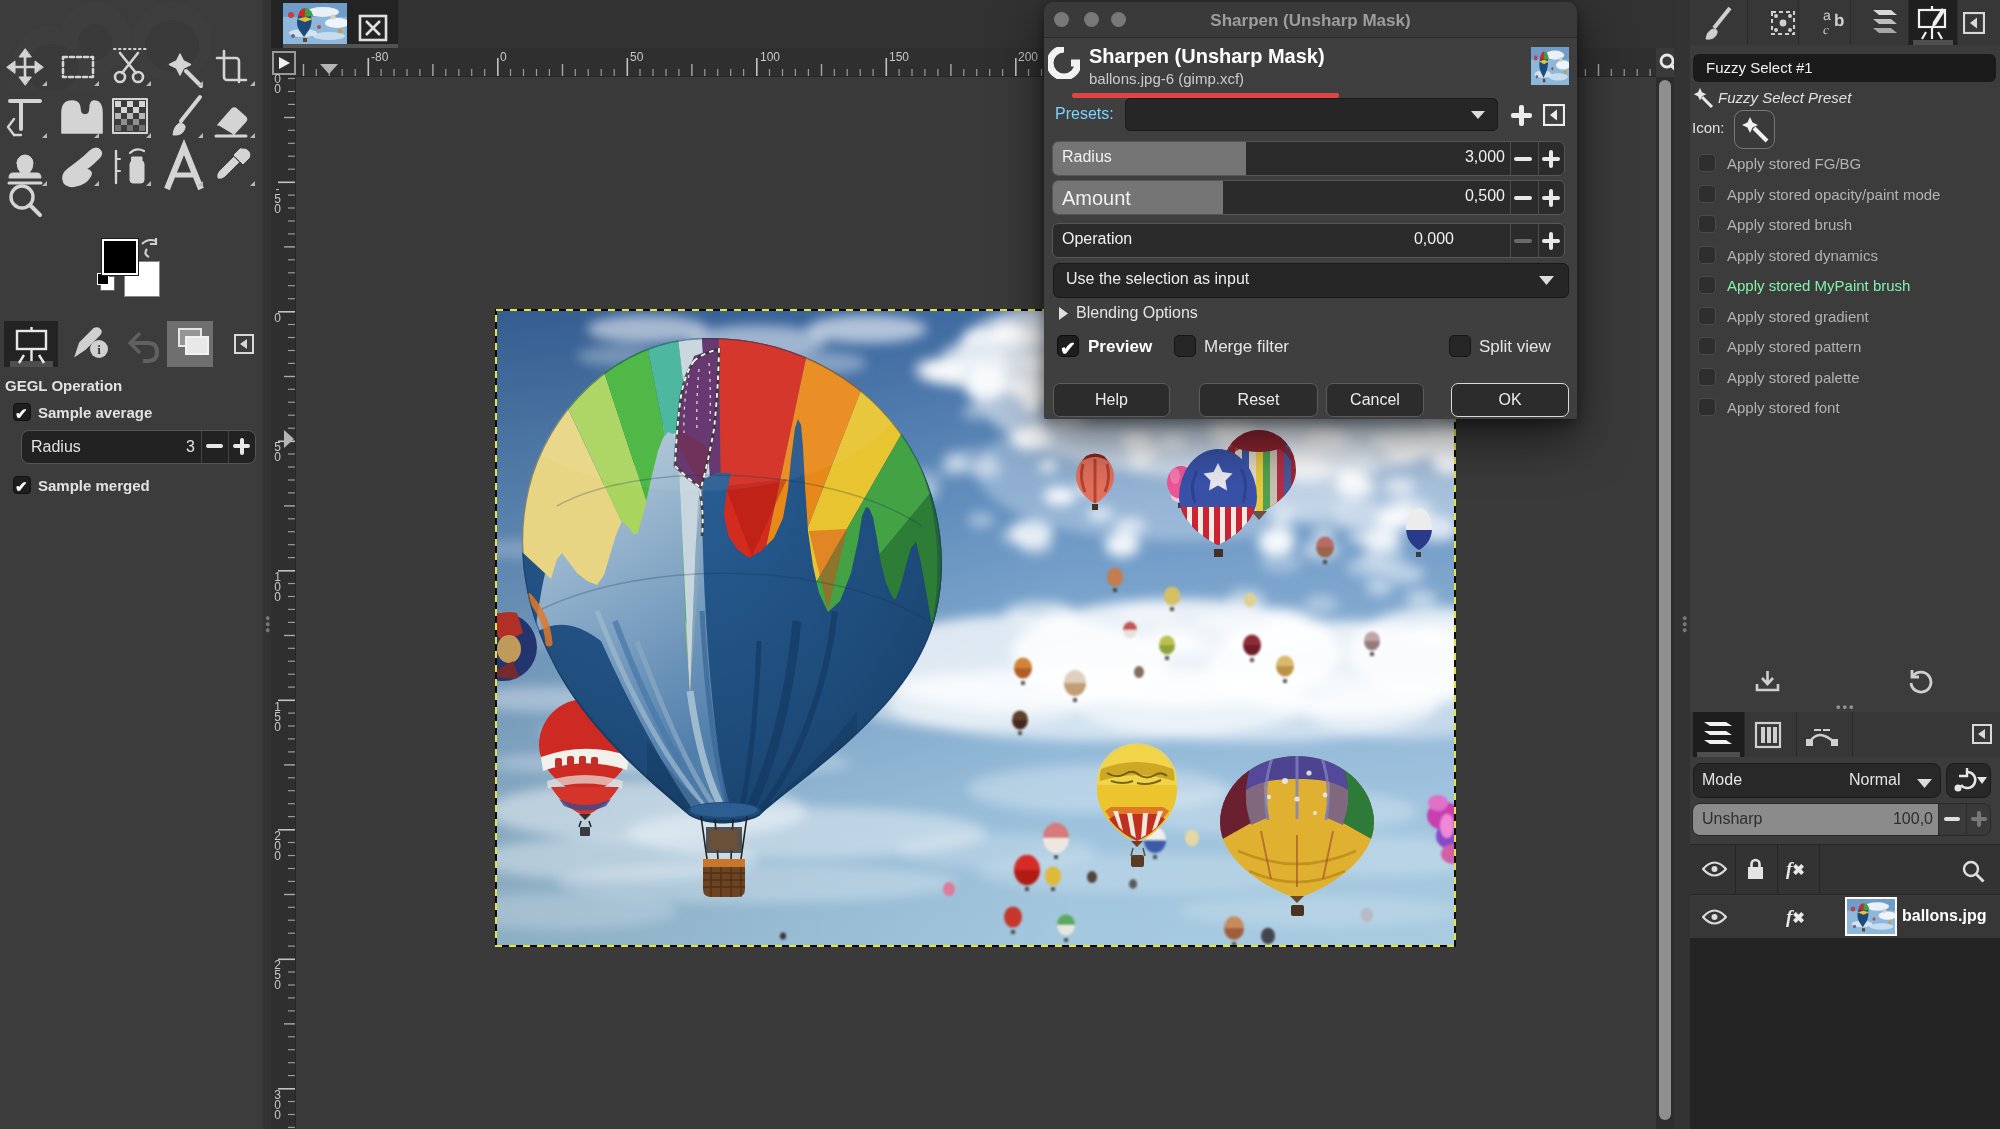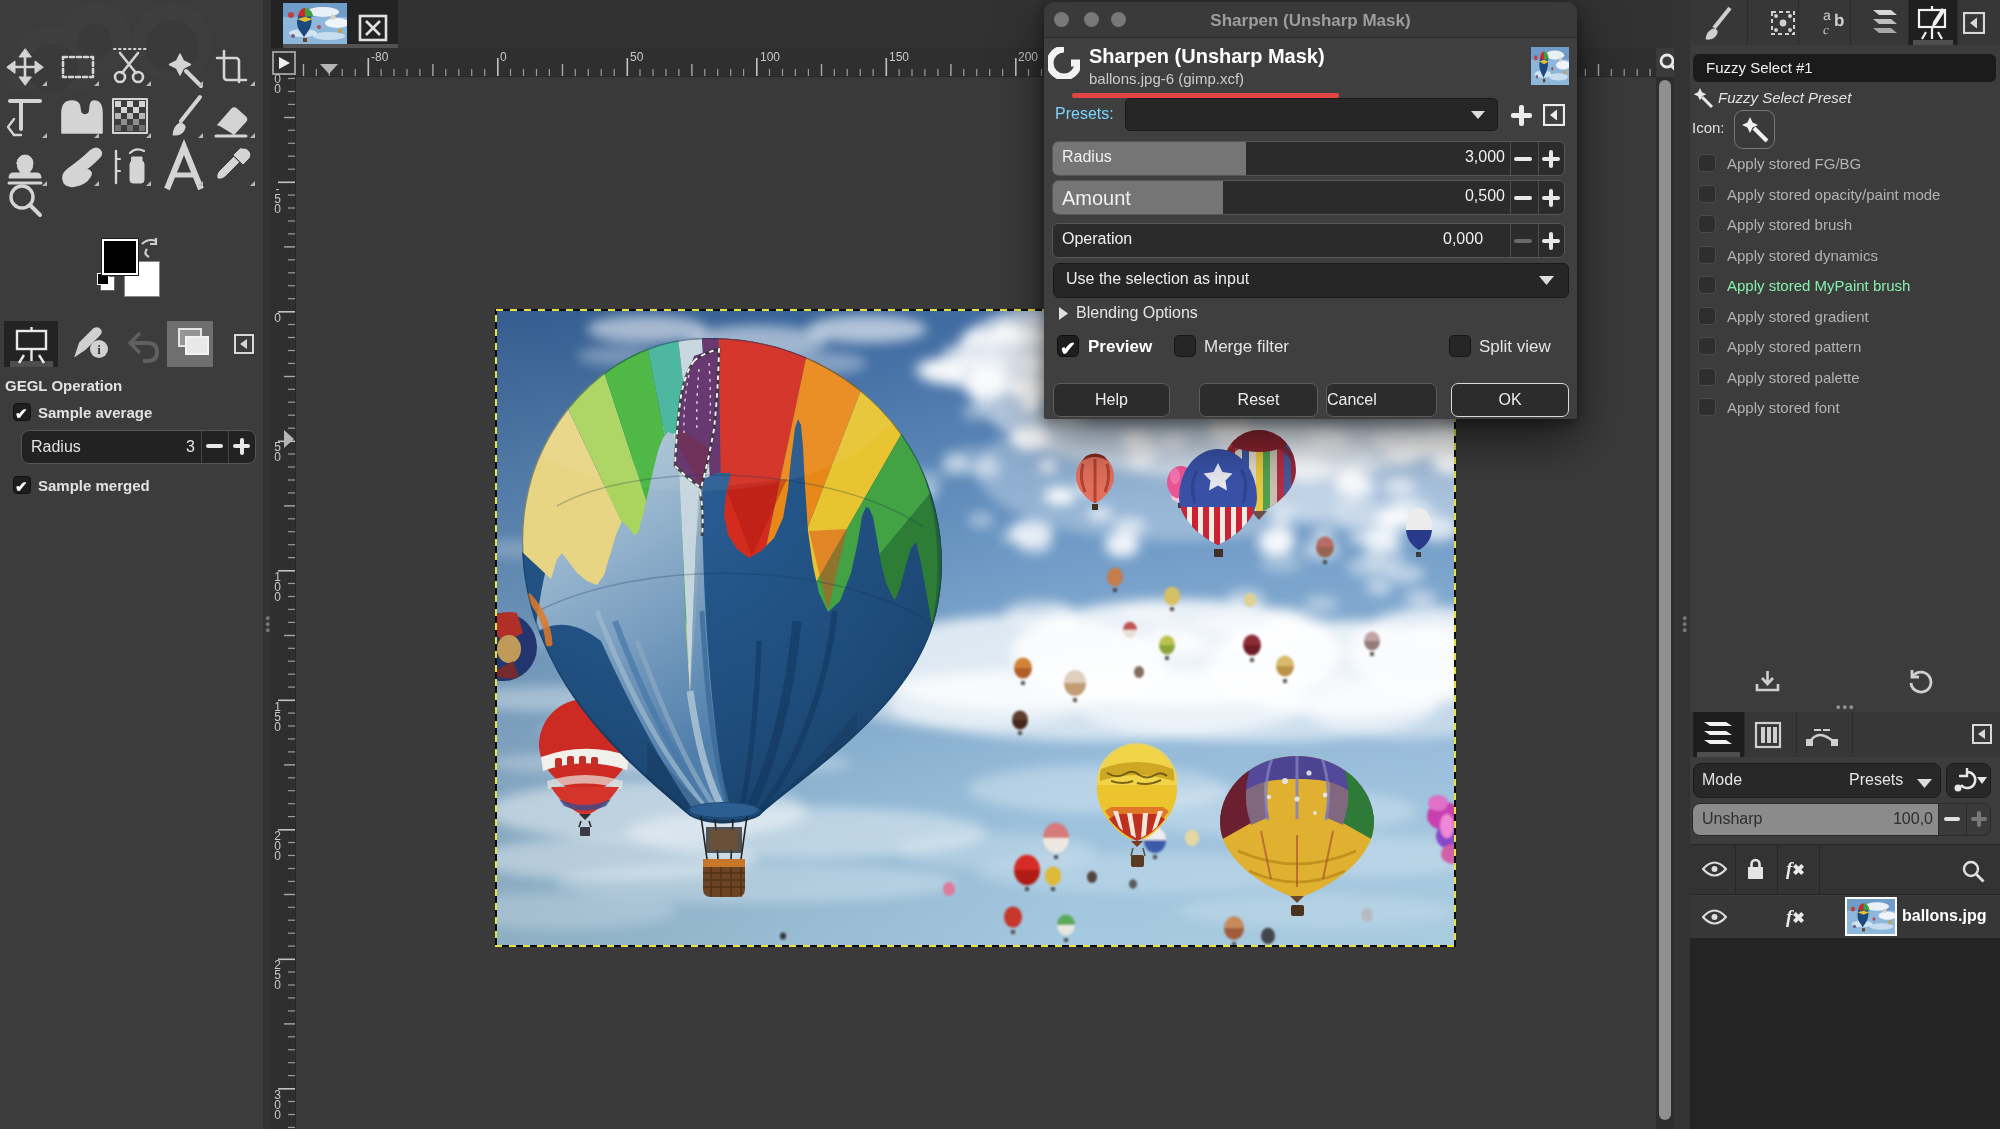--- a/index.html
+++ b/index.html
@@ -1102,21 +1102,21 @@
 <div class="abs" style="left:1062px;top:187px;color:#f0f0f0;font-size:20px">Amount</div>
 <div class="abs" style="left:1405px;top:187px;width:100px;text-align:right;color:#f0f0f0;font-size:16px">0,500</div>
 <div class="abs" style="left:1514px;top:196px;width:18px;height:4px;background:#e8e8e8;border-radius:2px"></div>
 <div class="abs" style="left:1542px;top:196px;width:18px;height:4px;background:#e8e8e8;border-radius:2px"></div>
 <div class="abs" style="left:1549px;top:189px;width:4px;height:18px;background:#e8e8e8;border-radius:2px"></div>
 <div class="abs" style="left:1052px;top:223px;width:513px;height:35px;background:#2b2b2b;border:1px solid #565656;border-radius:6px;overflow:hidden">
  <div class="abs" style="left:457px;top:0;width:1px;height:35px;background:#4e4e4e"></div>
  <div class="abs" style="left:485px;top:0;width:1px;height:35px;background:#4e4e4e"></div>
 </div>
 <div class="abs" style="left:1062px;top:230px;color:#f0f0f0;font-size:16px">Operation</div>
-<div class="abs" style="left:1443px;top:230px;width:100px;color:#f0f0f0;font-size:16px">0,000</div>
+<div class="abs" style="left:1354px;top:230px;width:100px;text-align:right;color:#f0f0f0;font-size:16px">0,000</div>
 <div class="abs" style="left:1514px;top:239px;width:18px;height:4px;background:#6a6a6a;border-radius:2px"></div>
 <div class="abs" style="left:1542px;top:239px;width:18px;height:4px;background:#e8e8e8;border-radius:2px"></div>
 <div class="abs" style="left:1549px;top:232px;width:4px;height:18px;background:#e8e8e8;border-radius:2px"></div>
 
 <div class="abs" style="left:1053px;top:263px;width:516px;height:35px;background:#262626;border:1px solid #191919;border-radius:6px"></div>
 <div class="abs" style="left:1066px;top:270px;color:#ececec;font-size:16px">Use the selection as input</div>
 <svg class="abs" style="left:1538px;top:275px" width="17" height="11" viewBox="0 0 17 11">
     <path d="M1 1 h15 l-7.5 9 Z" fill="#dcdcdc"></path>
   </svg>
 
@@ -1128,21 +1128,21 @@
 <div class="abs" style="left:1057px;top:335px;width:22px;height:22px;background:#1e1e1e;border:1px solid #0f0f0f;border-radius:5px"></div>
 <div class="abs" style="left:1060px;top:337px;color:#fff;font-weight:bold;font-size:19px">✔</div>
 <div class="abs" style="left:1088px;top:337px;color:#fff;font-weight:bold;font-size:17px">Preview</div>
 <div class="abs" style="left:1174px;top:335px;width:22px;height:22px;background:#262626;border:1px solid #161616;border-radius:5px"></div>
 <div class="abs" style="left:1204px;top:337px;color:#e4e4e4;font-size:17px">Merge filter</div>
 <div class="abs" style="left:1449px;top:335px;width:22px;height:22px;background:#262626;border:1px solid #161616;border-radius:5px"></div>
 <div class="abs" style="left:1479px;top:337px;color:#e4e4e4;font-size:17px">Split view</div>
 
 <div class="abs" style="left:1053px;top:383px;width:117px;height:34px;background:#2c2c2c;border:1px solid #5c5c5c;border-radius:7px;color:#ececec;font-size:16px;text-align:center;line-height:32px">Help</div>
 <div class="abs" style="left:1199px;top:383px;width:119px;height:34px;background:#2c2c2c;border:1px solid #5c5c5c;border-radius:7px;color:#ececec;font-size:16px;text-align:center;line-height:32px">Reset</div>
-<div class="abs" style="left:1326px;top:383px;width:111px;height:34px;background:#2c2c2c;border:1px solid #5c5c5c;border-radius:7px;color:#ececec;font-size:16px;text-align:left;line-height:32px">Cancel</div>
+<div class="abs" style="left:1326px;top:383px;width:98px;height:34px;background:#2c2c2c;border:1px solid #5c5c5c;border-radius:7px;color:#ececec;font-size:16px;text-align:center;line-height:32px">Cancel</div>
 <div class="abs" style="left:1451px;top:383px;width:118px;height:34px;background:#2c2c2c;border:1.5px solid #dadada;border-radius:7px;color:#ececec;font-size:16px;text-align:center;line-height:31px">OK</div>
 
 <div class="abs" style="left:1690px;top:0;width:310px;height:1129px;background:#3c3c3c"></div>
 
 <div class="abs" style="left:1690px;top:0;width:310px;height:45px;background:#373737"></div>
 <div class="abs" style="left:1747px;top:0;width:1px;height:45px;background:#2b2b2b"></div>
 <div class="abs" style="left:1798px;top:0;width:1px;height:45px;background:#2b2b2b"></div>
 <div class="abs" style="left:1850px;top:0;width:1px;height:45px;background:#2b2b2b"></div>
 <div class="abs" style="left:1908px;top:0;width:1px;height:45px;background:#2b2b2b"></div>
 <div class="abs" style="left:1909px;top:0;width:48px;height:45px;background:#1f1f1f"></div>
@@ -1260,21 +1260,21 @@
   <path d="M124 18 h7 M133 18 h7" stroke-width="2"></path>
  </g>
 </svg>
 <svg class="abs" style="left:1972px;top:724px" width="20" height="20" viewBox="0 0 20 20">
  <rect x="1" y="1" width="18" height="18" fill="none" stroke="#d8d8d8" stroke-width="2"></rect>
  <path d="M13 5 l-7 5 7 5 Z" fill="#d8d8d8"></path>
 </svg>
 
 <div class="abs" style="left:1693px;top:763px;width:248px;height:35px;background:#282828;border:1px solid #1c1c1c;border-radius:8px"></div>
 <div class="abs" style="left:1702px;top:771px;color:#e4e4e4;font-size:16px">Mode</div>
-<div class="abs" style="left:1849px;top:771px;color:#e4e4e4;font-size:16px">Presets</div>
+<div class="abs" style="left:1849px;top:771px;color:#e4e4e4;font-size:16px">Normal</div>
 <svg class="abs" style="left:1916px;top:778px" width="17" height="11" viewBox="0 0 17 11">
     <path d="M1 1 h15 l-7.5 9 Z" fill="#dcdcdc"></path>
   </svg>
 <div class="abs" style="left:1946px;top:763px;width:45px;height:35px;background:#282828;border:1px solid #1c1c1c;border-radius:8px"></div>
 <svg class="abs" style="left:1951px;top:768px" width="38" height="26" viewBox="0 0 38 26">
  <path d="M16 4 a8 8 0 1 1 -6 13" fill="none" stroke="#e6e6e6" stroke-width="2.6"></path>
  <path d="M16 0 v8 h-8" fill="none" stroke="#e6e6e6" stroke-width="2.4"></path>
  <circle cx="7" cy="20" r="3.5" fill="#e6e6e6"></circle>
  <path d="M26 9 h10 l-5 7 Z" fill="#e6e6e6"></path>
 </svg>

